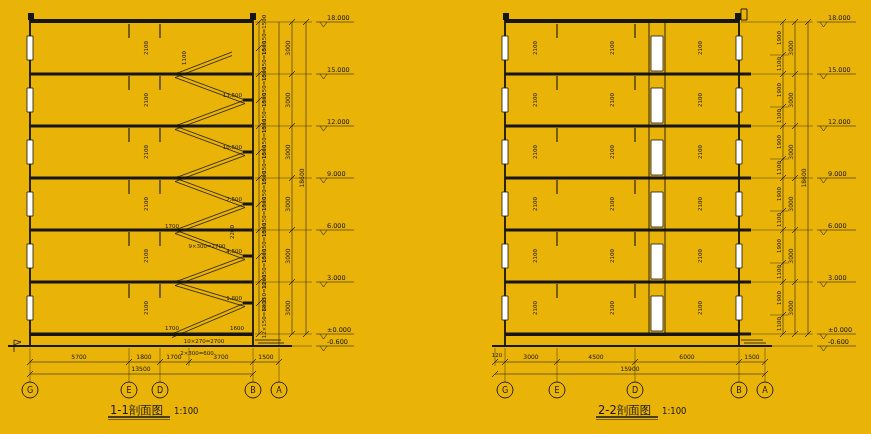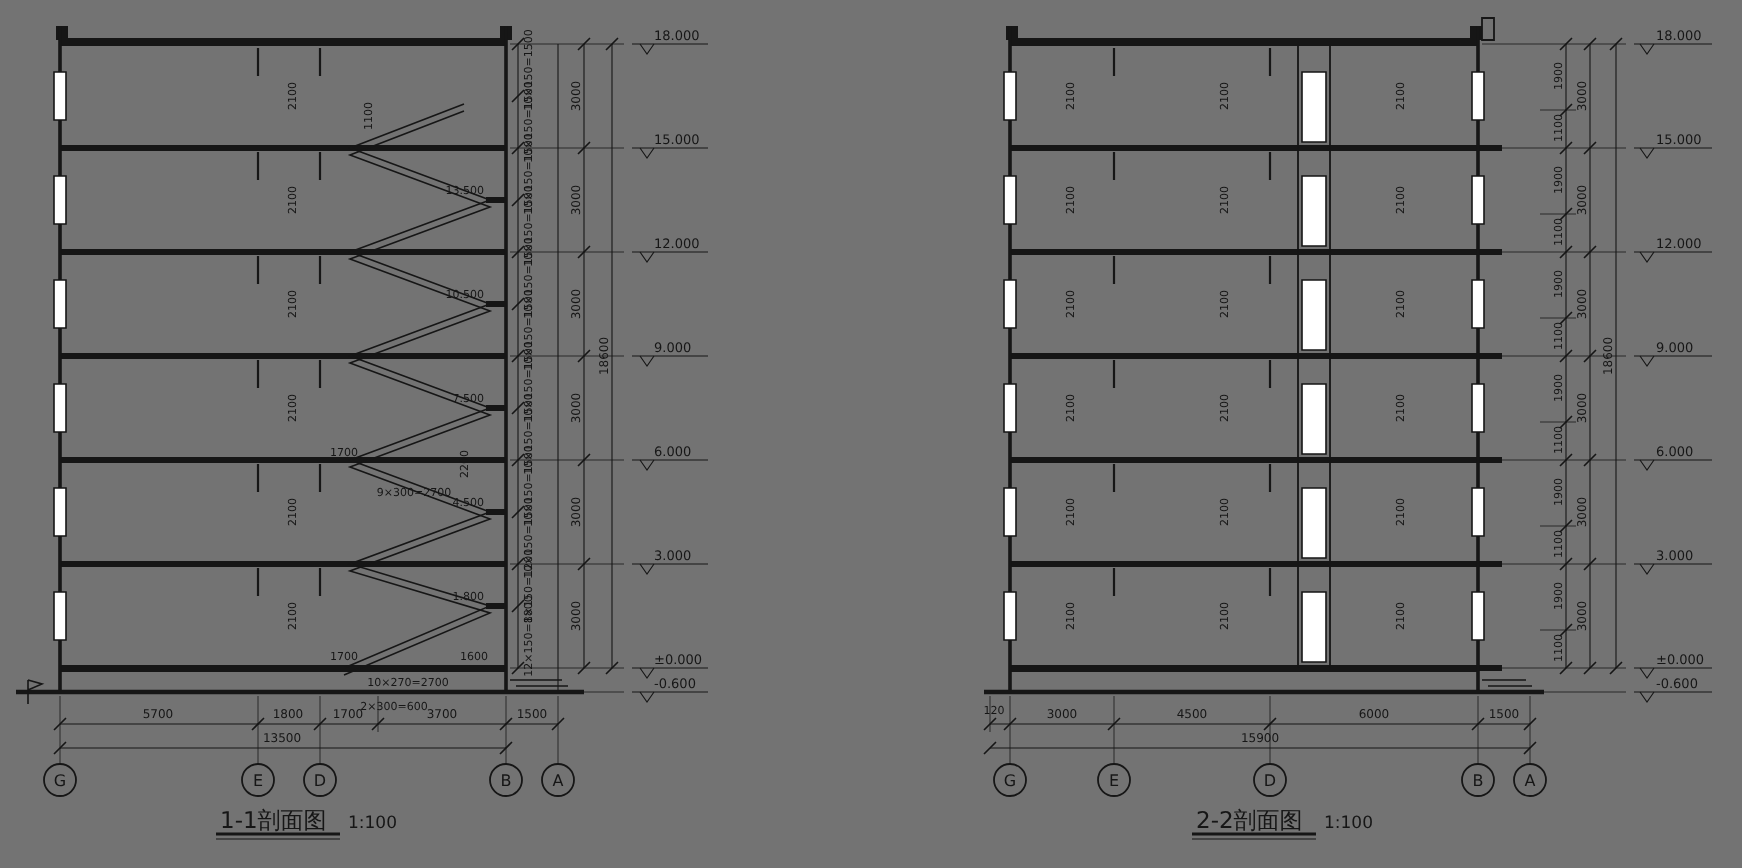--- a/index.html
+++ b/index.html
@@ -1,16 +1,16 @@
 <!DOCTYPE html>
 <html><head>
 <meta charset="utf-8">
 <style>
   html,body{margin:0;background:#fff}
-  .wrap{width:871px;height:434px;background:#737373;position:relative;overflow:hidden}
+  .wrap{width:871px;height:434px;background:#eab308;position:relative;overflow:hidden}
   svg{display:block}
   text{font-family:"DejaVu Sans",sans-serif;fill:#161616}
   .d{font-size:6px}.s{font-size:5.5px}.lv{font-size:6.5px}
   .g{font-size:8px;text-anchor:middle}
   .t{font-size:11.5px}.sc{font-size:8.5px}
   .m{text-anchor:middle}.e{text-anchor:end}
   path,line,circle{stroke:#161616;fill:none}
   .w2{stroke-width:1.8}.w1{stroke-width:1.1}.w09{stroke-width:.9}.w08{stroke-width:.8}
   .w05{stroke-width:.55}.w04{stroke-width:.4}.gnd{stroke-width:2.2}
   .fill{fill:#161616;stroke:none}

